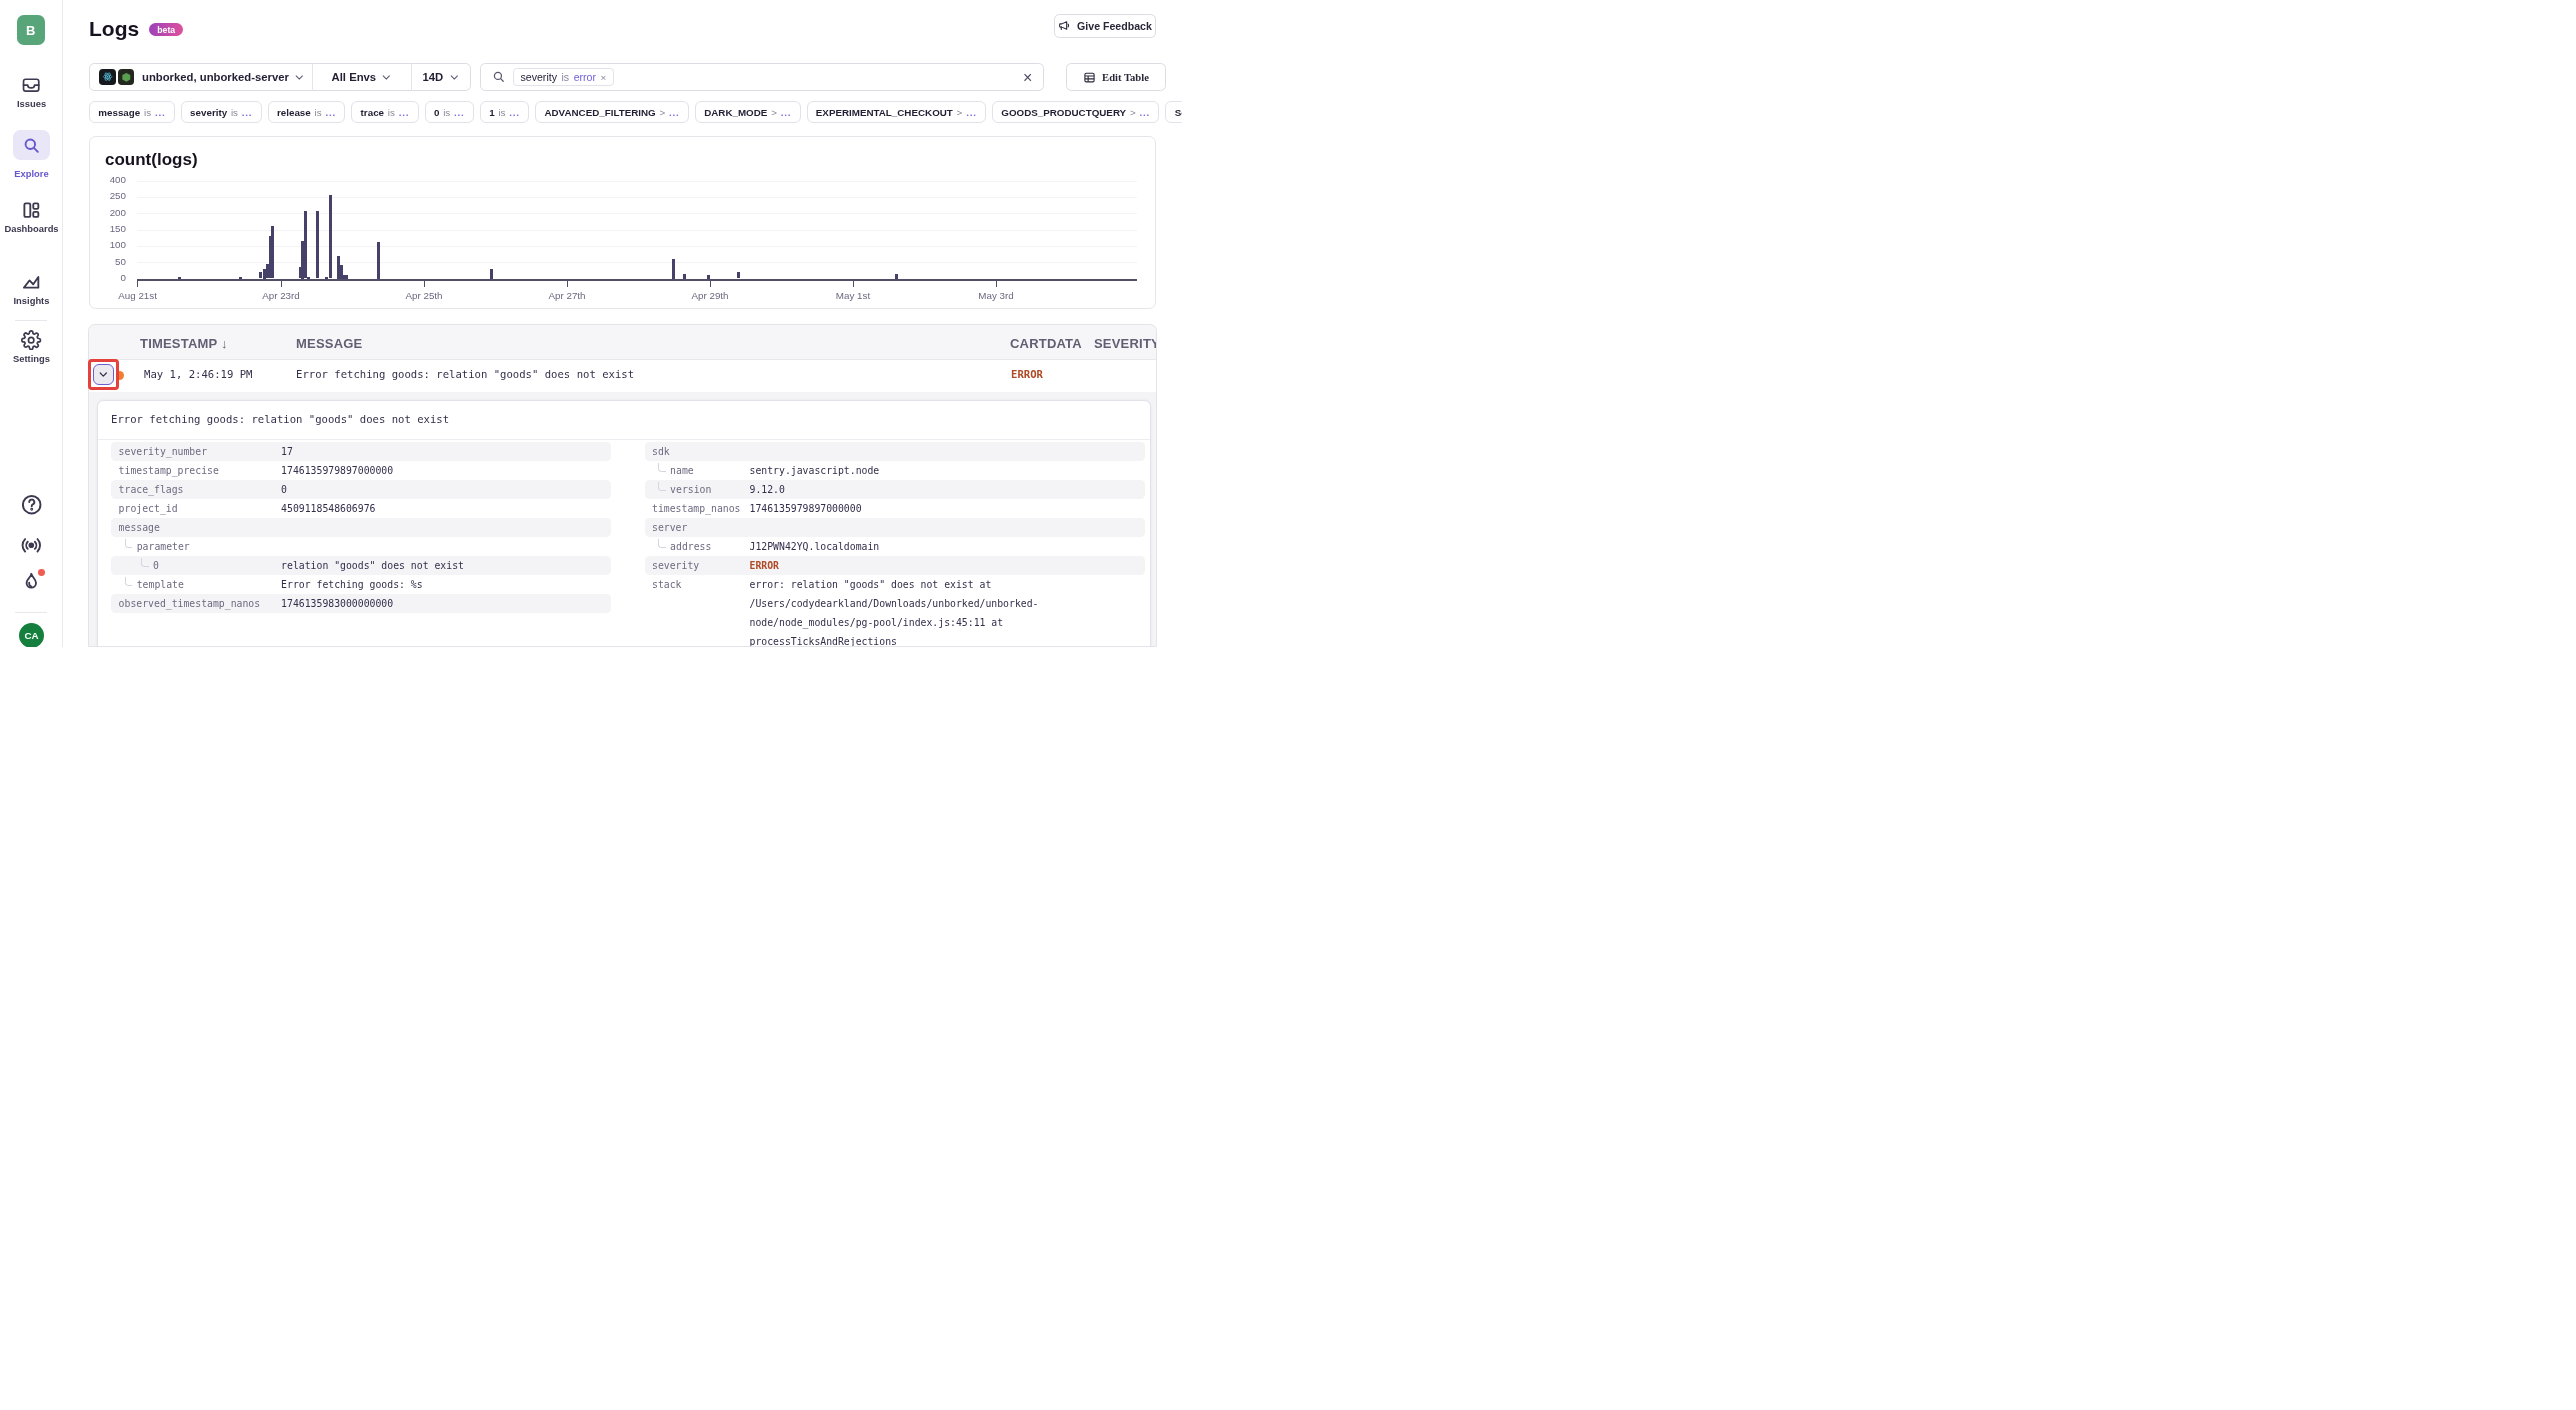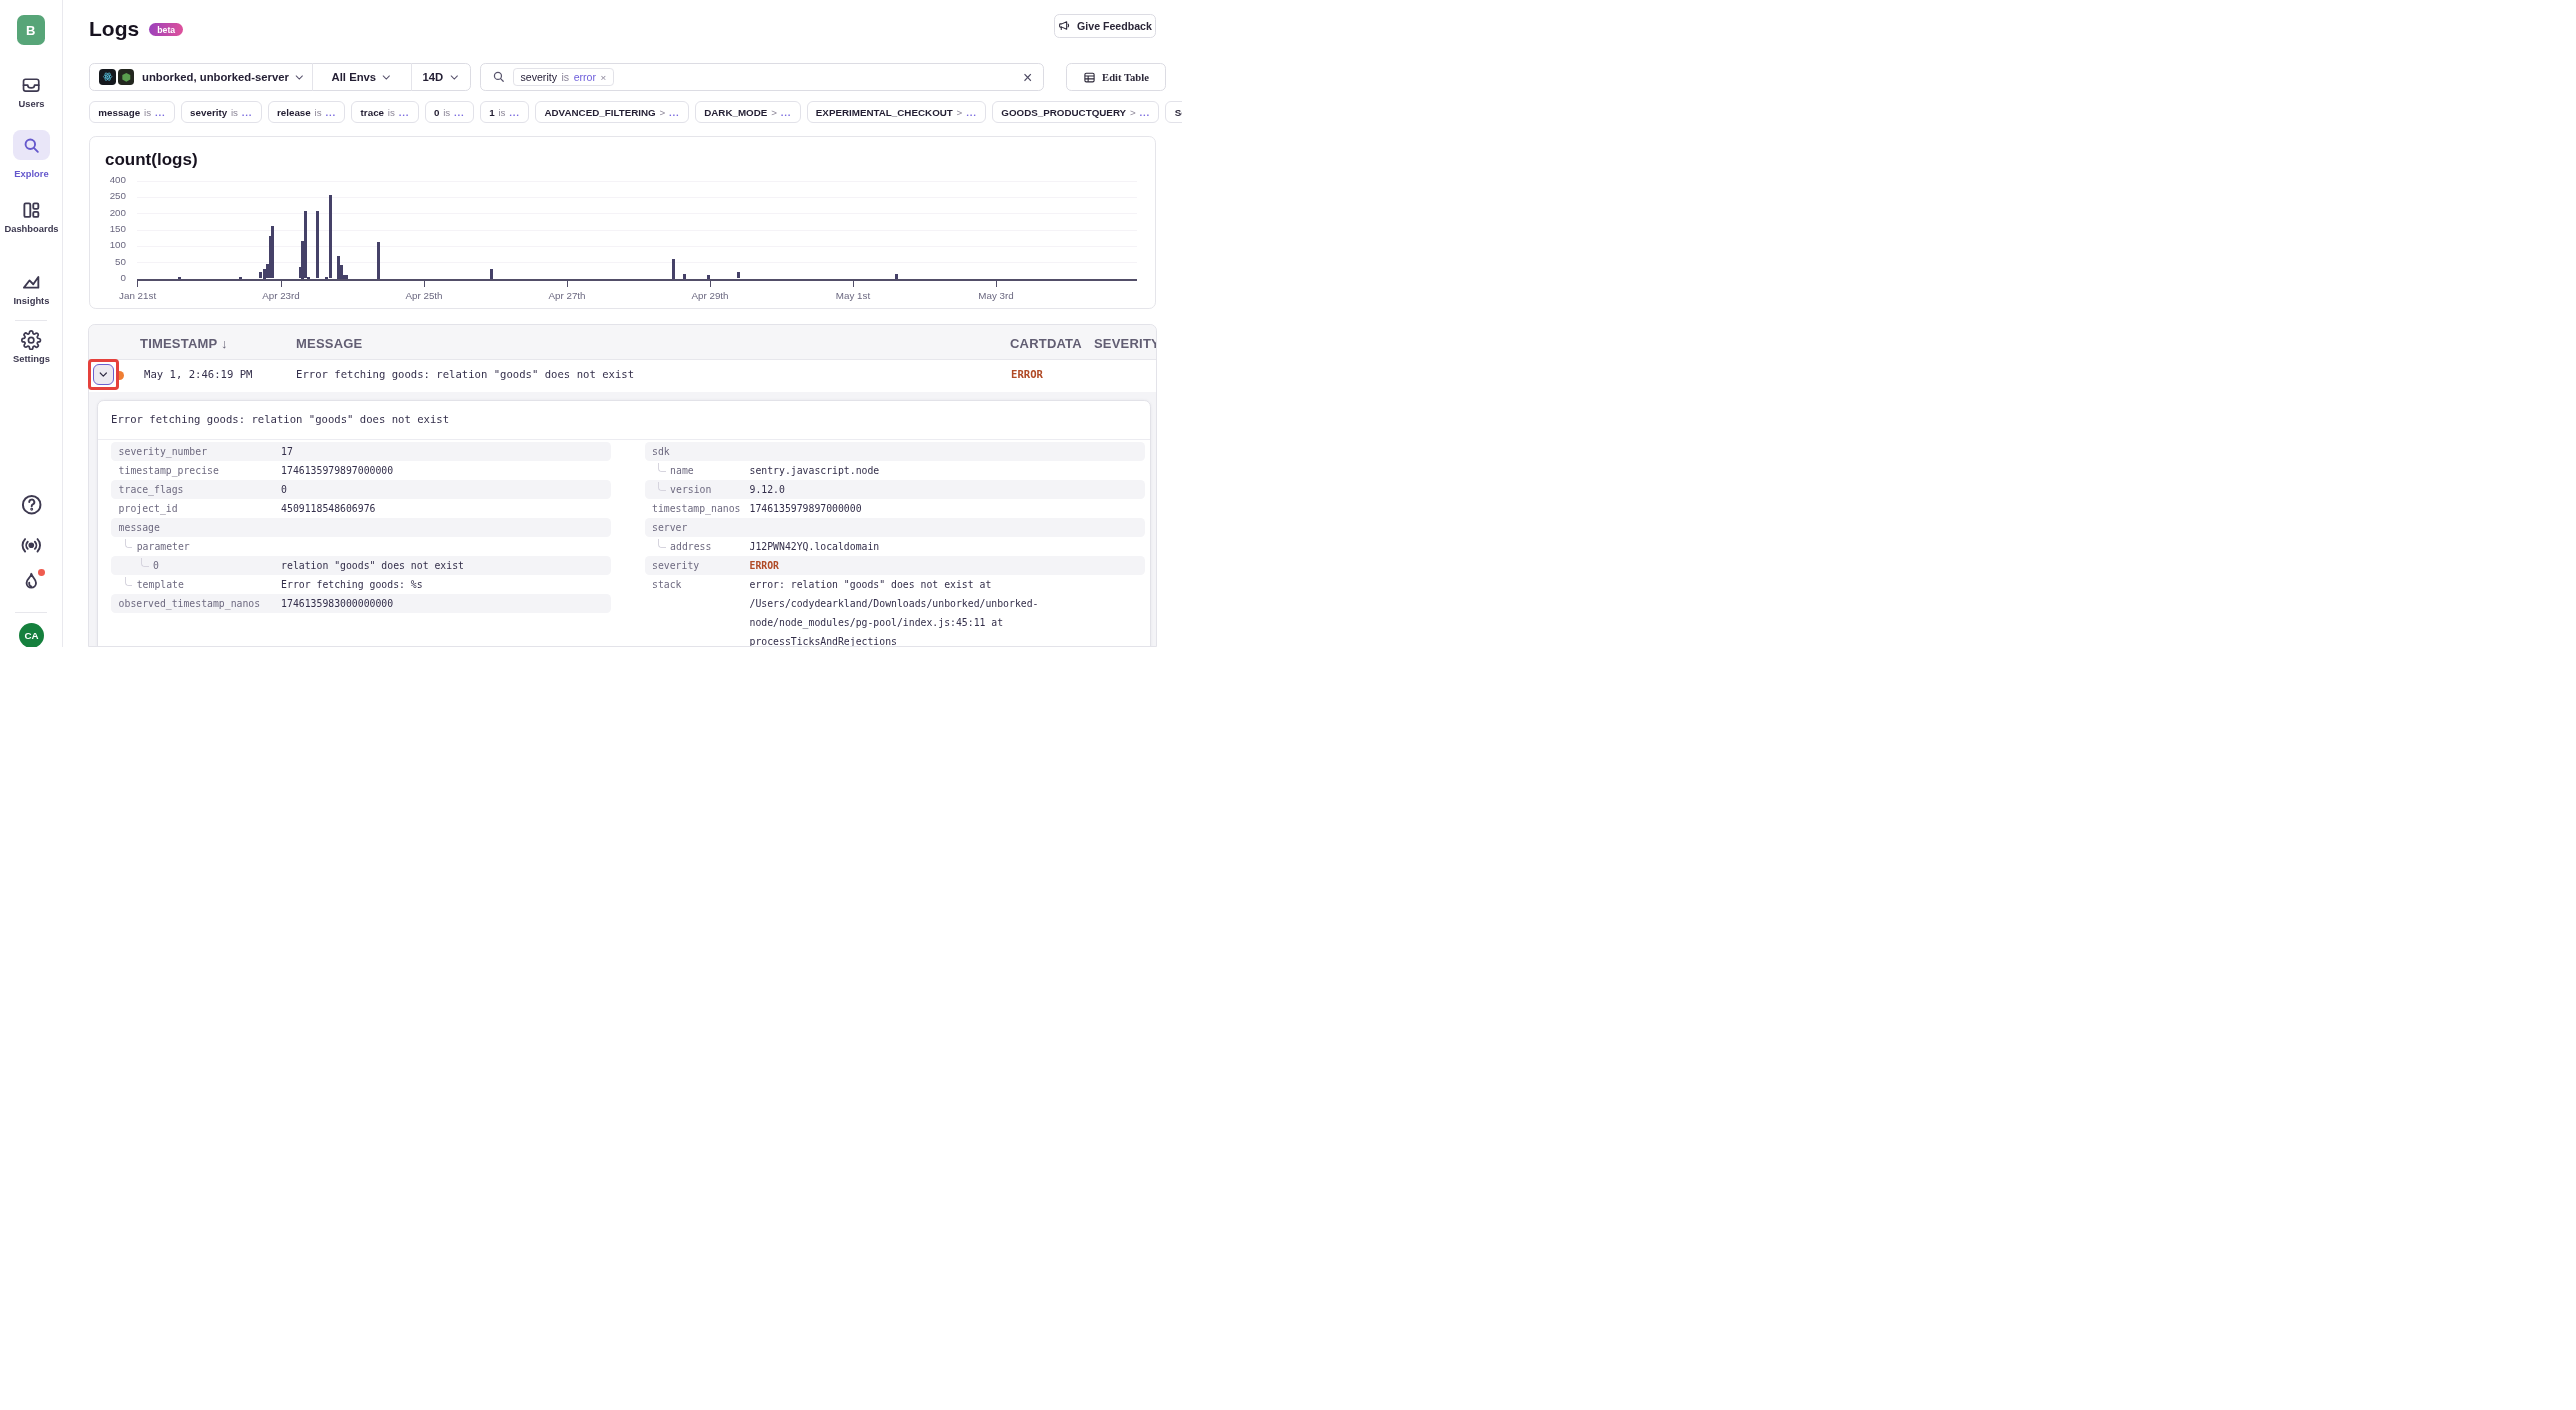--- a/index.html
+++ b/index.html
@@ -120,21 +120,21 @@
 <aside class="sidebar">
   <div class="org-logo">B</div>
 
   <div class="nav-item" style="top:75px;">
     <span class="nav-icon">
       <svg width="20.3" height="20.3" viewBox="0 0 24 24" fill="none" stroke="#3d3950" stroke-width="2" stroke-linecap="round" stroke-linejoin="round">
         <rect x="3" y="5" width="18" height="14" rx="2.5"></rect>
           <path d="M3 12h5c0 2 1.8 3.2 4 3.2s4-1.2 4-3.2h5"></path>
       </svg>
       </span>
-    <div class="nav-label">Users</div>
+    <div class="nav-label">Issues</div>
   </div>
 
   <div class="explore-pill">
     <span class="nav-icon">
       <svg width="19" height="19" viewBox="0 0 24 24" fill="none" stroke="#6558cc" stroke-width="2.4" stroke-linecap="round">
         <circle cx="10.5" cy="10.5" r="6"></circle>
           <path d="M15 15l5 5"></path>
       </svg>
       </span>
   </div>
@@ -349,21 +349,21 @@
       <div class="gridline" style="left: 47px; width: 1000px; top: 93px;"></div>
       <div class="ylab" style="left: 6px; top: 86px;">150</div>
       <div class="gridline" style="left: 47px; width: 1000px; top: 76px;"></div>
       <div class="ylab" style="left: 6px; top: 70px;">200</div>
       <div class="gridline" style="left: 47px; width: 1000px; top: 60px;"></div>
       <div class="ylab" style="left: 6px; top: 53px;">250</div>
       <div class="gridline" style="left: 47px; width: 1000px; top: 44px;"></div>
       <div class="ylab" style="left: 6px; top: 37px;">400</div>
       <div class="axis-line" style="left: 47px; width: 1000px; top: 142px;"></div>
       <div class="xtick" style="left: 47px; top: 144px; height: 6px;"></div>
-      <div class="xlab" style="left: 13.6px; top: 153px;">Jan 21st</div>
+      <div class="xlab" style="left: 13.6px; top: 153px;">Aug 21st</div>
       <div class="xtick" style="left: 191px; top: 144px; height: 6px;"></div>
       <div class="xlab" style="left: 157px; top: 153px;">Apr 23rd</div>
       <div class="xtick" style="left: 334px; top: 144px; height: 6px;"></div>
       <div class="xlab" style="left: 300px; top: 153px;">Apr 25th</div>
       <div class="xtick" style="left: 477px; top: 144px; height: 6px;"></div>
       <div class="xlab" style="left: 443px; top: 153px;">Apr 27th</div>
       <div class="xtick" style="left: 620px; top: 144px; height: 6px;"></div>
       <div class="xlab" style="left: 586px; top: 153px;">Apr 29th</div>
       <div class="xtick" style="left: 763px; top: 144px; height: 6px;"></div>
       <div class="xlab" style="left: 729px; top: 153px;">May 1st</div>

